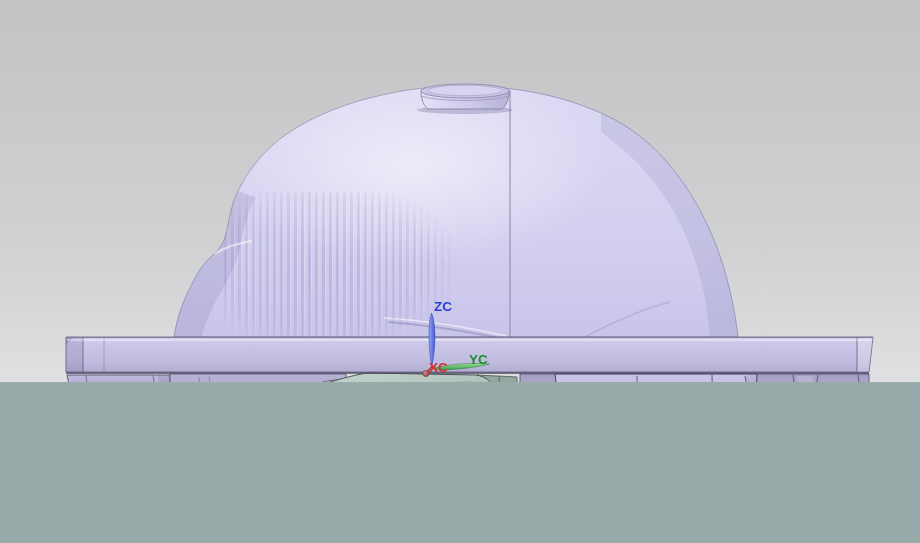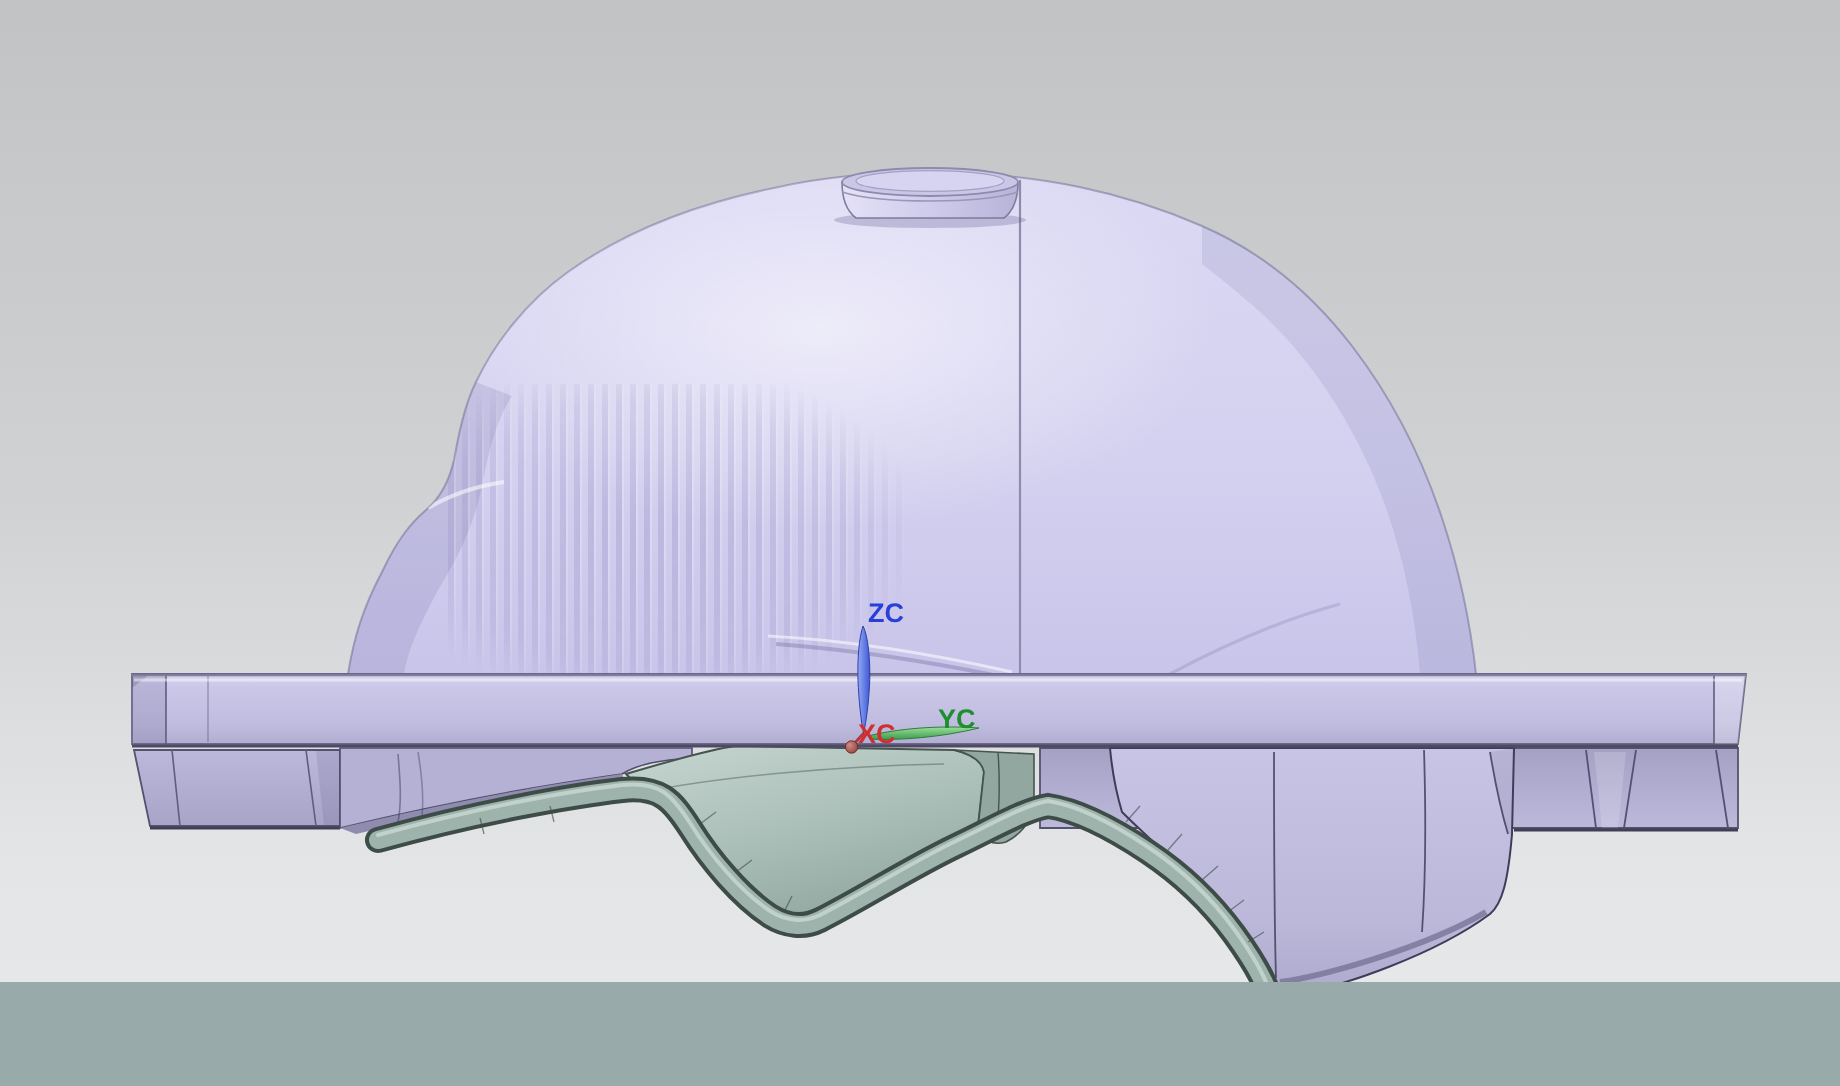--- a/index.html
+++ b/index.html
@@ -1,16 +1,16 @@
 <!DOCTYPE html>
 <html><head>
 <meta charset="utf-8">
 <style>
   html,body{margin:0;padding:0;background:#9aa;}
-  .stage{width:920px;height:491px;position:relative;overflow:hidden;font-family:"Liberation Sans",sans-serif;}
+  .stage{width:920px;height:382px;position:relative;overflow:hidden;font-family:"Liberation Sans",sans-serif;}
   svg{display:block;}
   text{user-select:none;}
   .axis-label{font-family:"Liberation Sans",sans-serif;font-weight:bold;font-size:13.5px;}
   .watermark{font-family:"DejaVu Serif",serif;font-size:15px;letter-spacing:1px;}
 </style>
 </head>
 <body>
 
 <div class="stage">
 <svg width="920" height="543" viewBox="0 0 920 543" xmlns="http://www.w3.org/2000/svg">

